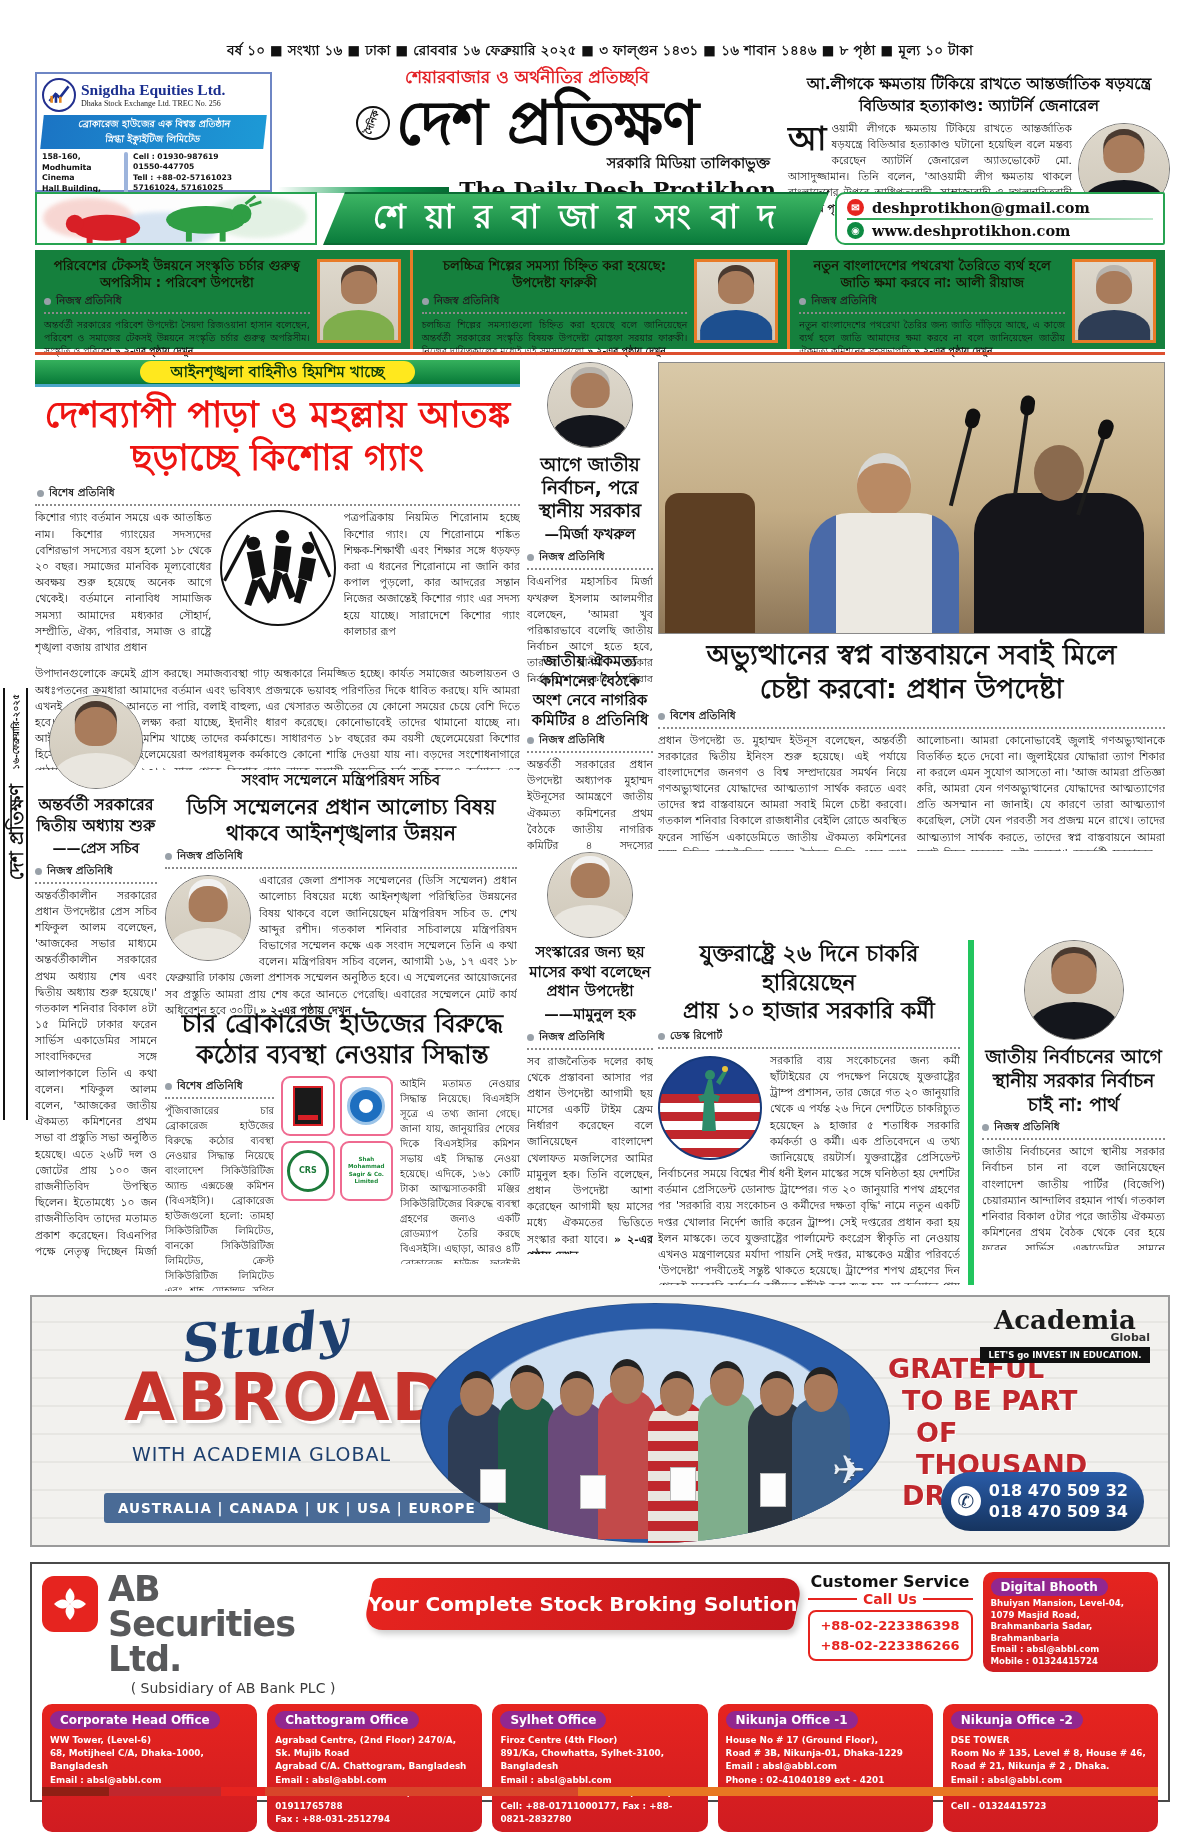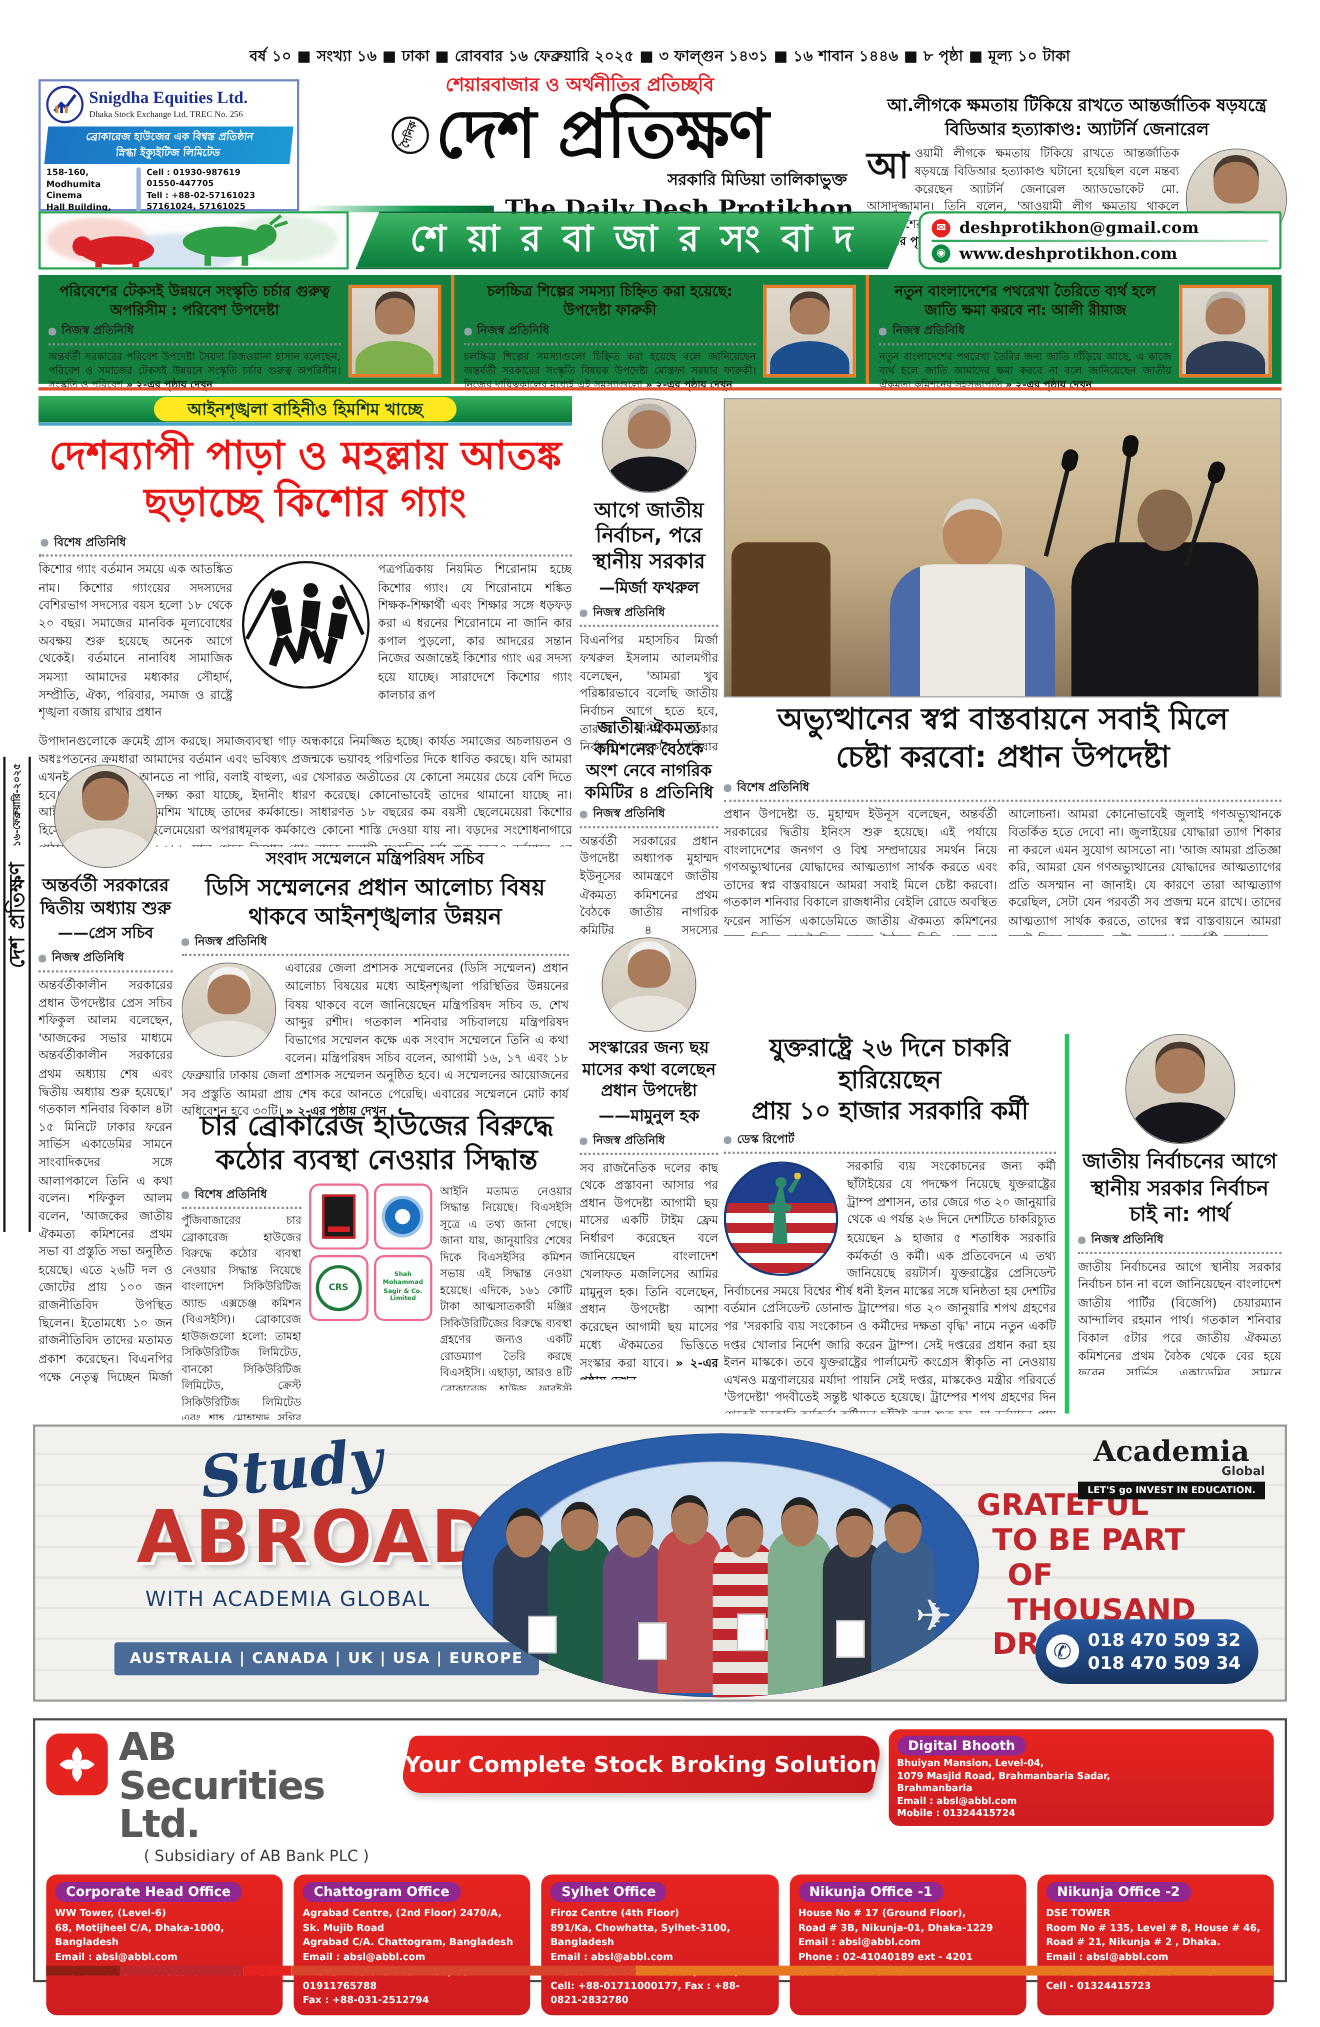--- a/index.html
+++ b/index.html
@@ -37,21 +37,21 @@
 .masthead{top:64px;left:278px;width:498px;text-align:center}
 .mast-tagline{color:#e32227;font-size:17px;font-weight:bold}
 .mast-titlerow{display:flex;align-items:center;justify-content:center;gap:6px;margin-top:2px}
 .daily-badge{flex:0 0 34px;height:34px;border:2px solid #111;border-radius:50%;display:flex;align-items:center;justify-content:center}
 .daily-badge span{transform:rotate(-70deg);font-size:10px;font-weight:bold;white-space:nowrap}
 .mast-title{font-size:61px;font-weight:900;line-height:.95;letter-spacing:-1px;color:#0b0b0b}
 .mast-listed{text-align:right;font-size:14.5px;font-weight:bold;margin:0 6px 0 0}
 .mast-sub{display:flex;align-items:center;gap:10px;margin-top:1px}
 .green-bar{flex:1;height:6px;background:linear-gradient(90deg,#ffffff,#0d9c4d 60%,#066a33)}
 .mast-subtitle{font-family:"DejaVu Serif","Liberation Serif",serif;font-size:22px;font-weight:bold;color:#111}
-.attorney{top:86px;left:788px;width:382px}
+.attorney{top:74px;left:788px;width:382px}
 .att-headline{font-size:15.5px;font-weight:bold;line-height:1.4;text-align:center;color:#0d0d0d}
 .att-bodywrap{margin-top:4px;font-size:10.6px;line-height:1.5;text-align:justify}
 .att-photo{float:right;width:92px;height:92px;margin:2px 0 2px 6px}
 .dropcap{float:left;font-size:33px;font-weight:900;line-height:.9;padding:3px 5px 0 0}
 
 .banner{top:192px;left:35px;width:1130px;height:53px;display:flex;gap:6px}
 .ban-left{flex:0 0 282px;border:2px solid #27a351;background:#fdfdfd;position:relative;overflow:hidden}
 .blob{position:absolute;border-radius:50%;filter:blur(2px);opacity:.55}
 .ban-mid{flex:1;background:linear-gradient(180deg,#3cb563,#0a7c3c);clip-path:polygon(22px 0,100% 0,calc(100% - 22px) 100%,0 100%);display:flex;align-items:center;justify-content:center;border:2px solid #0b6b34}
 .ban-title{color:#fff;font-weight:900;font-size:33px;letter-spacing:4px;text-shadow:2px 2px 0 #0551255}
@@ -140,21 +140,21 @@
 .yun-cols{display:flex;gap:10px;margin-top:2px}
 .yun-cols p{flex:1;height:118px;overflow:hidden}
 
 .usjobs{top:940px;left:658px;width:302px;height:345px}
 .us-headline{font-size:22px;font-weight:900;text-align:center;line-height:1.3}
 .statue{float:left;width:104px;height:104px;border-radius:50%;border:2px solid #163a7a;margin:3px 8px 2px 0;background:
  linear-gradient(180deg,#1d3f8c 0 36%,rgba(0,0,0,0) 36%),
  repeating-linear-gradient(180deg,#c0272d 0 9px,#ffffff 9px 18px);position:relative;overflow:hidden}
 .statue svg{position:absolute;left:50%;top:8%;transform:translateX(-50%)}
 .us-body{height:232px;overflow:hidden}
-.partho{top:940px;left:968px;width:197px;height:345px;border-left:4px solid #22c55e;padding-left:8px}
+.partho{top:940px;left:968px;width:197px;height:345px;border-left:6px solid #22c55e;padding-left:8px}
 .par-photo{width:100px;height:100px;margin:0 auto}
 .par-headline{font-size:18.5px;font-weight:900;text-align:center;line-height:1.3;margin-top:5px}
 .par-body{height:106px;overflow:hidden}
 
 .study{top:1295px;left:30px;width:1140px;height:252px;border:2px solid #9a9a9a;background:
  repeating-linear-gradient(0deg,#f2f1ee 0 26px,#e7e6e2 26px 28px),
  repeating-linear-gradient(90deg,#f2f1ee 0 54px,#e9e8e4 54px 56px);overflow:hidden}
 .st-word1{position:absolute;left:150px;top:8px;font-family:"DejaVu Serif","Liberation Serif",serif;font-style:italic;font-weight:bold;font-size:52px;color:#1d3f6e;transform:rotate(-6deg)}
 .st-word2{position:absolute;left:92px;top:62px;font-size:66px;font-weight:900;color:#c5342c;text-shadow:3px 3px 0 #ffffff,5px 5px 4px #88888866;letter-spacing:2px}
 .st-word3{position:absolute;left:100px;top:146px;font-size:19px;font-weight:400;color:#1d3f6e;letter-spacing:1px}
@@ -606,20 +606,28 @@
             </g>
           </svg>
       </div>
       <div class="ab-namewrap">
         <div class="ab-name">AB Securities Ltd.</div>
         <div class="ab-sub">( Subsidiary of AB Bank PLC )</div>
       </div>
       <div class="ab-ribbon">
           <span>Your Complete Stock Broking Solution</span>
         </div>
+      <div class="ab-cs">
+        <div class="ab-cs-title">Customer Service</div>
+        <div class="ab-callus">Call Us</div>
+        <div class="ab-phones">
+          <div>+88-02-223386398</div>
+          <div>+88-02-223386266</div>
+        </div>
+      </div>
       <div class="ab-digital">
         <span class="ab-pill">Digital Bhooth</span>
         <div class="ln">Bhuiyan Mansion, Level-04,</div>
         <div class="ln">1079 Masjid Road, Brahmanbaria Sadar,</div>
         <div class="ln">Brahmanbaria</div>
         <div class="ln">Email : absl@abbl.com</div>
         <div class="ln">Mobile : 01324415724</div>
       </div>
     </div>
     <div class="ab-offices">

